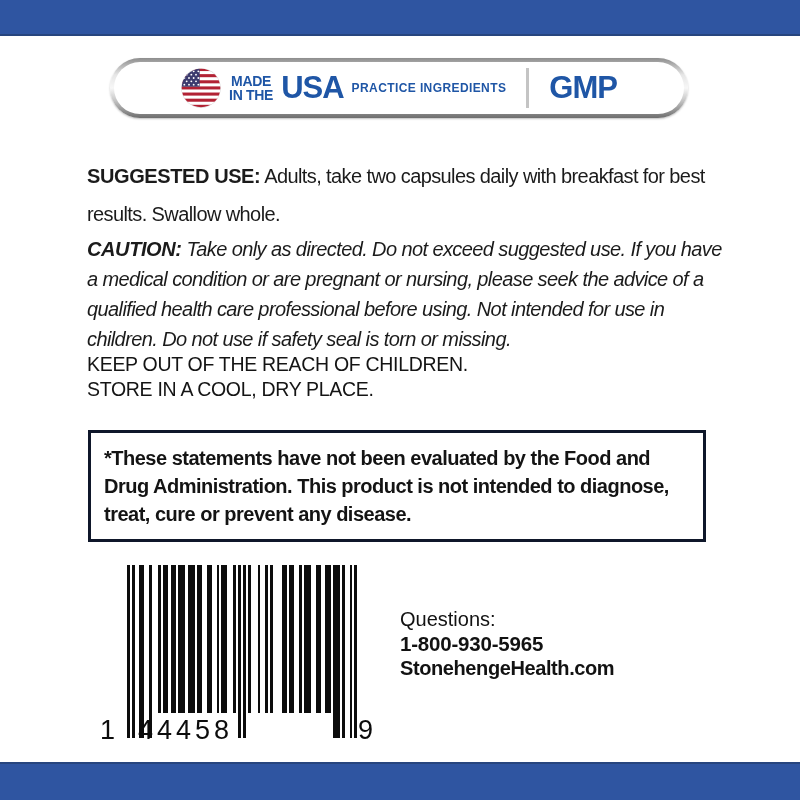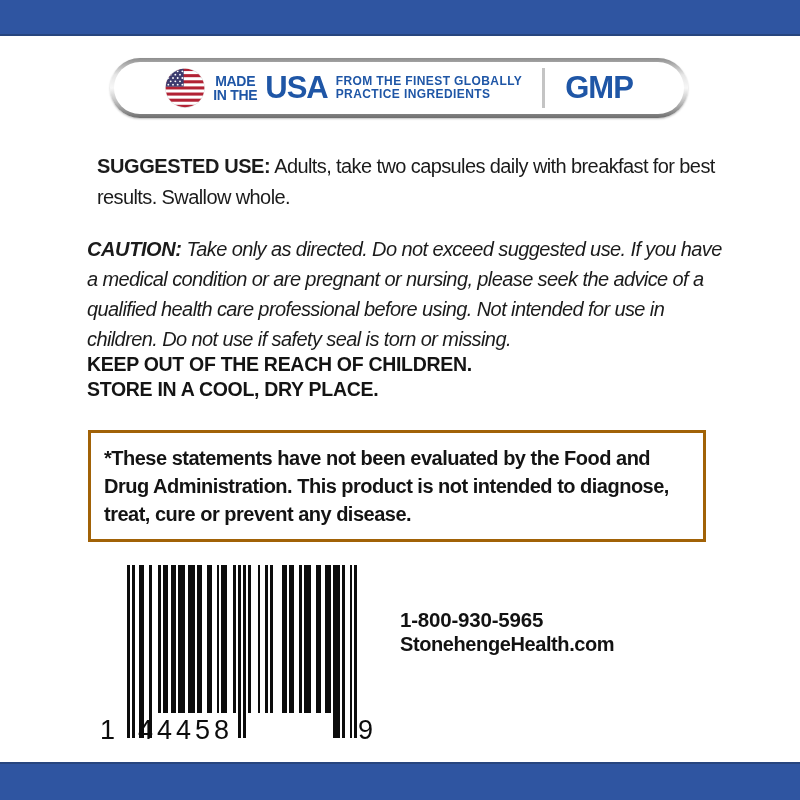--- a/index.html
+++ b/index.html
@@ -25,27 +25,27 @@
   .badge-inner *{color:#1f56a6;}
   .flag{flex:0 0 auto;width:40px;height:40px;}
   .made-col{display:flex;flex-direction:column;line-height:14px;font-weight:bold;font-size:14px;letter-spacing:-.3px;text-align:center;}
   .big-blue{font-weight:bold;font-size:31px;letter-spacing:-1px;line-height:30px;}
   .small-col{display:flex;flex-direction:column;line-height:13px;font-weight:bold;font-size:12px;letter-spacing:.4px;}
   .badge-divider{flex:0 0 auto;width:3px;height:40px;background:#c4c4c4;margin:0 12px;}
 
   
   .para{position:absolute;left:87px;width:648px;font-size:20px;line-height:30px;letter-spacing:-.6px;color:#1b1b1b;}
   .para b{letter-spacing:-.4px;}
-  .su{top:131px;line-height:31px;margin-left:10px;}
+  .su{top:137px;line-height:38px;}
   .caution{top:214px;font-style:italic;}
-  .keepout{position:absolute;left:87px;top:352px;font-weight:bold;font-size:19.5px;line-height:25px;letter-spacing:-.3px;color:#141414;}
+  .keepout{position:absolute;left:87px;top:352px;font-weight:normal;font-size:19.5px;line-height:25px;letter-spacing:-.3px;color:#141414;}
 
   .disc-box{
     position:absolute;left:88px;top:430px;width:618px;box-sizing:border-box;
-    border:3px solid #a16207;background:#fff;padding:11px 13px;
+    border:3px solid #0f172a;background:#fff;padding:11px 13px;
   }
   .disc-box p{margin:0;font-weight:bold;font-size:20px;line-height:28px;letter-spacing:-.5px;color:#141414;}
 
   
   .barcode{position:absolute;left:100px;top:565px;width:290px;height:192px;}
   .bc-bars{position:absolute;left:27px;top:0;width:230px;height:174px;}
   .bc-bar{position:absolute;top:0;height:148px;background:#0c0c0c;}
   .bc-bar.tall{height:173px;}
   .bc-digit{position:absolute;top:148px;font-size:27px;line-height:34px;color:#0c0c0c;}
   .bc-d-left{left:0;}
@@ -108,21 +108,20 @@
               <circle cx="26" cy="25" r="1.4"></circle>
           </g>
         </g>
       </svg>
       <div class="made-col">
         <span>MADE</span>
         <span>IN THE</span>
       </div>
       <div class="big-blue">USA</div>
       <div class="small-col">
-        <span>FROM THE FINEST GLOBALLY</span>
         <span>PRACTICE INGREDIENTS</span>
       </div>
       <div class="badge-divider"></div>
       <div class="big-blue">GMP</div>
     </div>
   </div>
 
   <p class="para su">
     <b>SUGGESTED USE:</b>
     <span>Adults, take two capsules daily with breakfast for best results. Swallow whole.</span>
@@ -192,18 +191,19 @@
         <div class="bc-bar tall" style="left: 215.38px; width: 2.77px;"></div>
         <div class="bc-bar tall" style="left: 222.64px; width: 2.77px;"></div>
         <div class="bc-bar tall" style="left: 227.48px; width: 2.77px;"></div>
       </div>
     <span class="bc-digit bc-d-left">1</span>
     <span class="bc-digit bc-group1">44458</span>
     <span class="bc-digit bc-d-right">9</span>
   </div>
 
   <div class="contact">
+    <div class="q">Questions:</div>
     <div class="phone">1-800-930-5965</div>
     <div class="site">StonehengeHealth.com</div>
   </div>
 
   <div class="bar-bottom"></div>
 </div>
 
 </body></html>

